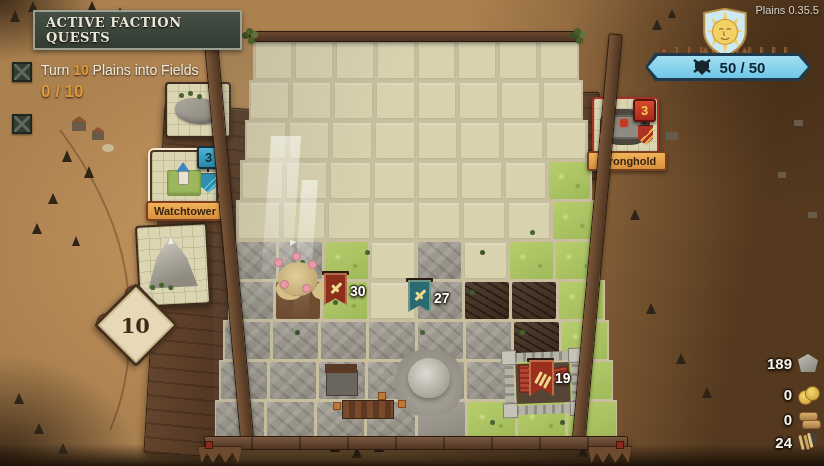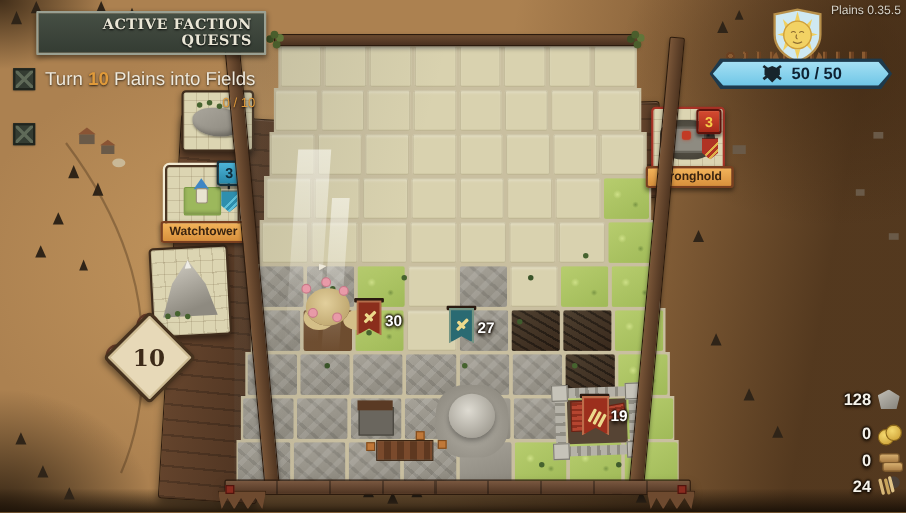--- a/index.html
+++ b/index.html
@@ -13,41 +13,41 @@
     background:
       radial-gradient(ellipse 140px 90px at 0% 0%, rgba(40,26,12,.8), transparent 70%),
       radial-gradient(ellipse 200px 160px at 0% 100%, rgba(30,19,8,.85), transparent 70%),
       linear-gradient(to top, rgba(20,12,4,.9), transparent 22px),
       radial-gradient(ellipse 260px 200px at 92% 12%, rgba(58,36,16,.55), transparent 75%),
       linear-gradient(100deg, transparent 52%, rgba(95,62,32,.45) 68%, rgba(68,44,22,.85) 88%),
       radial-gradient(ellipse 420px 300px at 32% 52%, #c79a60, transparent 70%),
       #ac8150;
   }
   
-  .quest-panel{position:absolute;left:12px;top:10px;width:230px;z-index:30;text-align:right;}
+  .quest-panel{position:absolute;left:12px;top:10px;width:230px;z-index:30;}
   .quest-header{
     display:inline-block;margin-left:21px;padding:3px 11px;
     background:linear-gradient(#464f44,#343c33);
     border:2px solid #9aa092;border-radius:1px;
     font-family:"DejaVu Serif",serif;font-weight:bold;font-size:13px;
     letter-spacing:.5px;color:#eae6d6;text-shadow:0 1px 2px #000;
     box-shadow:0 2px 5px rgba(0,0,0,.45);
   }
   .quest-row{display:flex;margin-top:11px;gap:9px;align-items:flex-start;}
   .checkbox{
     flex:0 0 16px;width:16px;height:16px;margin-top:1px;
     background:
       linear-gradient(45deg, transparent 42%, #5f6a58 45% 55%, transparent 58%),
       linear-gradient(-45deg, transparent 42%, #5f6a58 45% 55%, transparent 58%),
       #343c32;
     border:2px solid #20251e;box-shadow:0 1px 2px rgba(0,0,0,.5);
   }
-  .quest-text{font-size:17px;line-height:1.35;color:#efeadd;text-shadow:0 1px 2px rgba(0,0,0,.8);max-width:198px;}
+  .quest-text{font-size:14px;line-height:1.35;color:#efeadd;text-shadow:0 1px 2px rgba(0,0,0,.8);max-width:198px;}
   .hl{color:#e09a3a;font-weight:bold;}
-  .quest-progress{font-size:12px;font-weight:normal;color:#e09a3a;text-shadow:0 1px 2px rgba(0,0,0,.8);margin-top:2px;}
+  .quest-progress{font-size:17px;font-weight:bold;color:#e09a3a;text-shadow:0 1px 2px rgba(0,0,0,.8);margin-top:2px;}
   
   .plank{
     position:absolute;background:
       repeating-linear-gradient(2deg, rgba(0,0,0,.18) 0 2px, transparent 2px 14px),
       linear-gradient(95deg,#6b4930,#4c3220);
     border:1px solid #2e1d10;border-radius:3px;
     box-shadow:0 4px 8px rgba(0,0,0,.45), inset 0 1px 0 rgba(255,255,255,.12);
   }
   .plank-left{left:154px;top:106px;width:88px;height:348px;transform:rotate(3.5deg);}
   .plank-right{left:577px;top:92px;width:22px;height:86px;transform:rotate(-2deg);}
@@ -534,21 +534,21 @@
           <line x1="3" y1="3" x2="19" y2="15"></line>
           <line x1="19" y1="3" x2="3" y2="15"></line>
         </g>
       <path d="M11,3 L18,6 L18,11 L11,18 L4,11 L4,6 Z" fill="#17242c"></path>
     </svg>
     <span class="hp-value">50 / 50</span>
   </div>
 </div>
 
 <div class="res-row" style="top:352px;">
-  <span class="res-num">128</span>
+  <span class="res-num">189</span>
   <span class="res-icon icon-stone"></span>
 </div>
 <div class="res-row" style="top:383px;">
   <span class="res-num">0</span>
   <span class="res-icon icon-gold"></span>
 </div>
 <div class="res-row" style="top:408px;">
   <span class="res-num">0</span>
   <span class="res-icon icon-wood"></span>
 </div>

